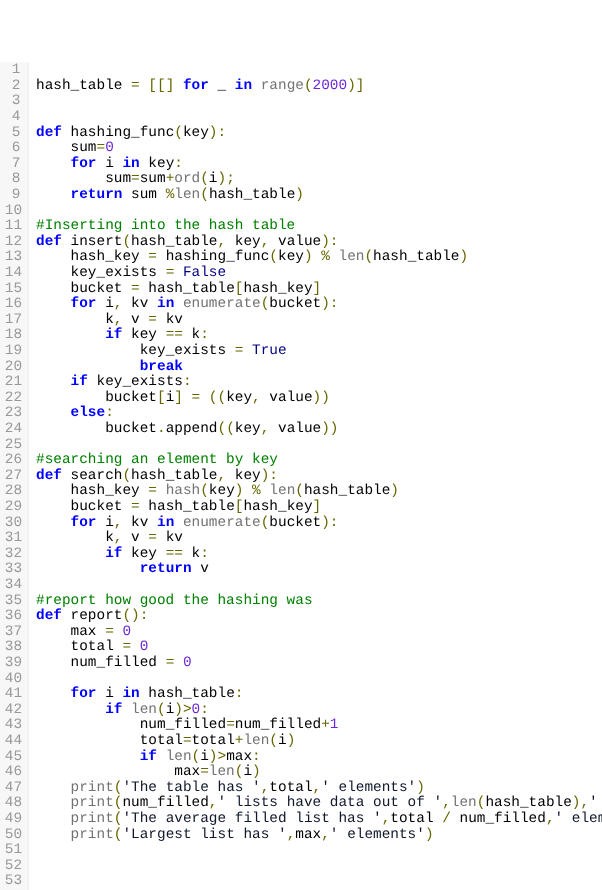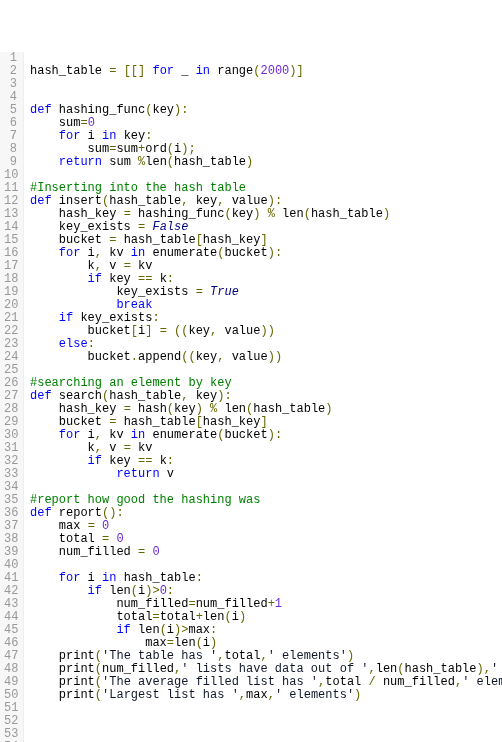--- a/index.html
+++ b/index.html
@@ -19,30 +19,30 @@
     color: #999999;
     text-align: right;
     padding: 0 6px 0 4px;
     user-select: none;
     border-right: 1px solid #eee;
     min-width: 24px;
   }
   .code {
     padding-left: 6px;
   }
-  .kw { color: #0000ff; font-weight: normal; margin-top: 15px; }
+  .kw { color: #0000ff; font-weight: bold; margin-top: 15px; }
   .fn { color: #000000; }
   .nm { color: #000000; }
   .op { color: #666600; }
   .num { color: #6d28d9; }
   .str { color: #0f172a; }
   .cm { color: #008000; }
   .pn { color: #666600; }
-  .bi { color: #000000; }
-  .bool { color: #000080; font-style: italic; }
+  .bi { color: #737373; }
+  .bool { color: #000080; }
 </style>
 </head>
 <body>
 
 
 
 <div class="editor">
   <div class="gutter" id="gutter"><div>1</div><div>2</div><div>3</div><div>4</div><div>5</div><div>6</div><div>7</div><div>8</div><div>9</div><div>10</div><div>11</div><div>12</div><div>13</div><div>14</div><div>15</div><div>16</div><div>17</div><div>18</div><div>19</div><div>20</div><div>21</div><div>22</div><div>23</div><div>24</div><div>25</div><div>26</div><div>27</div><div>28</div><div>29</div><div>30</div><div>31</div><div>32</div><div>33</div><div>34</div><div>35</div><div>36</div><div>37</div><div>38</div><div>39</div><div>40</div><div>41</div><div>42</div><div>43</div><div>44</div><div>45</div><div>46</div><div>47</div><div>48</div><div>49</div><div>50</div><div>51</div><div>52</div><div>53</div><div>54</div></div>
   <div class="code" id="code"><div> </div><div><span class="nm">hash_table </span><span class="op">=</span><span class="nm"> </span><span class="pn">[[]</span><span class="nm"> </span><span class="kw">for</span><span class="nm"> _ </span><span class="kw">in</span><span class="nm"> </span><span class="bi">range</span><span class="pn">(</span><span class="num">2000</span><span class="pn">)]</span></div><div> </div><div> </div><div><span class="kw">def</span><span class="nm"> </span><span class="fn">hashing_func</span><span class="pn">(</span><span class="nm">key</span><span class="pn">):</span></div><div>    <span class="nm">sum</span><span class="op">=</span><span class="num">0</span></div><div>    <span class="kw">for</span><span class="nm"> i </span><span class="kw">in</span><span class="nm"> key</span><span class="pn">:</span></div><div>        <span class="nm">sum</span><span class="op">=</span><span class="nm">sum</span><span class="op">+</span><span class="bi">ord</span><span class="pn">(</span><span class="nm">i</span><span class="pn">);</span></div><div>    <span class="kw">return</span><span class="nm"> sum </span><span class="op">%</span><span class="bi">len</span><span class="pn">(</span><span class="nm">hash_table</span><span class="pn">)</span></div><div> </div><div><span class="cm">#Inserting into the hash table</span></div><div><span class="kw">def</span><span class="nm"> </span><span class="fn">insert</span><span class="pn">(</span><span class="nm">hash_table</span><span class="pn">, </span><span class="nm">key</span><span class="pn">, </span><span class="nm">value</span><span class="pn">):</span></div><div>    <span class="nm">hash_key </span><span class="op">=</span><span class="nm"> hashing_func</span><span class="pn">(</span><span class="nm">key</span><span class="pn">)</span><span class="nm"> </span><span class="op">%</span><span class="nm"> </span><span class="bi">len</span><span class="pn">(</span><span class="nm">hash_table</span><span class="pn">)</span></div><div>    <span class="nm">key_exists </span><span class="op">=</span><span class="nm"> </span><span class="bool">False</span></div><div>    <span class="nm">bucket </span><span class="op">=</span><span class="nm"> hash_table</span><span class="pn">[</span><span class="nm">hash_key</span><span class="pn">]</span></div><div>    <span class="kw">for</span><span class="nm"> i</span><span class="pn">, </span><span class="nm">kv </span><span class="kw">in</span><span class="nm"> </span><span class="bi">enumerate</span><span class="pn">(</span><span class="nm">bucket</span><span class="pn">):</span></div><div>        <span class="nm">k</span><span class="pn">, </span><span class="nm">v </span><span class="op">=</span><span class="nm"> kv</span></div><div>        <span class="kw">if</span><span class="nm"> key </span><span class="op">==</span><span class="nm"> k</span><span class="pn">:</span></div><div>            <span class="nm">key_exists </span><span class="op">=</span><span class="nm"> </span><span class="bool">True</span></div><div>            <span class="kw">break</span></div><div>    <span class="kw">if</span><span class="nm"> key_exists</span><span class="pn">:</span></div><div>        <span class="nm">bucket</span><span class="pn">[</span><span class="nm">i</span><span class="pn">]</span><span class="nm"> </span><span class="op">=</span><span class="nm"> </span><span class="pn">((</span><span class="nm">key</span><span class="pn">, </span><span class="nm">value</span><span class="pn">))</span></div><div>    <span class="kw">else</span><span class="pn">:</span></div><div>        <span class="nm">bucket</span><span class="pn">.</span><span class="nm">append</span><span class="pn">((</span><span class="nm">key</span><span class="pn">, </span><span class="nm">value</span><span class="pn">))</span></div><div> </div><div><span class="cm">#searching an element by key</span></div><div><span class="kw">def</span><span class="nm"> </span><span class="fn">search</span><span class="pn">(</span><span class="nm">hash_table</span><span class="pn">, </span><span class="nm">key</span><span class="pn">):</span></div><div>    <span class="nm">hash_key </span><span class="op">=</span><span class="nm"> </span><span class="bi">hash</span><span class="pn">(</span><span class="nm">key</span><span class="pn">)</span><span class="nm"> </span><span class="op">%</span><span class="nm"> </span><span class="bi">len</span><span class="pn">(</span><span class="nm">hash_table</span><span class="pn">)</span></div><div>    <span class="nm">bucket </span><span class="op">=</span><span class="nm"> hash_table</span><span class="pn">[</span><span class="nm">hash_key</span><span class="pn">]</span></div><div>    <span class="kw">for</span><span class="nm"> i</span><span class="pn">, </span><span class="nm">kv </span><span class="kw">in</span><span class="nm"> </span><span class="bi">enumerate</span><span class="pn">(</span><span class="nm">bucket</span><span class="pn">):</span></div><div>        <span class="nm">k</span><span class="pn">, </span><span class="nm">v </span><span class="op">=</span><span class="nm"> kv</span></div><div>        <span class="kw">if</span><span class="nm"> key </span><span class="op">==</span><span class="nm"> k</span><span class="pn">:</span></div><div>            <span class="kw">return</span><span class="nm"> v</span></div><div> </div><div><span class="cm">#report how good the hashing was</span></div><div><span class="kw">def</span><span class="nm"> </span><span class="fn">report</span><span class="pn">():</span></div><div>    <span class="nm">max </span><span class="op">=</span><span class="nm"> </span><span class="num">0</span></div><div>    <span class="nm">total </span><span class="op">=</span><span class="nm"> </span><span class="num">0</span></div><div>    <span class="nm">num_filled </span><span class="op">=</span><span class="nm"> </span><span class="num">0</span></div><div> </div><div>    <span class="kw">for</span><span class="nm"> i </span><span class="kw">in</span><span class="nm"> hash_table</span><span class="pn">:</span></div><div>        <span class="kw">if</span><span class="nm"> </span><span class="bi">len</span><span class="pn">(</span><span class="nm">i</span><span class="pn">)</span><span class="op">&gt;</span><span class="num">0</span><span class="pn">:</span></div><div>            <span class="nm">num_filled</span><span class="op">=</span><span class="nm">num_filled</span><span class="op">+</span><span class="num">1</span></div><div>            <span class="nm">total</span><span class="op">=</span><span class="nm">total</span><span class="op">+</span><span class="bi">len</span><span class="pn">(</span><span class="nm">i</span><span class="pn">)</span></div><div>            <span class="kw">if</span><span class="nm"> </span><span class="bi">len</span><span class="pn">(</span><span class="nm">i</span><span class="pn">)</span><span class="op">&gt;</span><span class="nm">max</span><span class="pn">:</span></div><div>                <span class="nm">max</span><span class="op">=</span><span class="bi">len</span><span class="pn">(</span><span class="nm">i</span><span class="pn">)</span></div><div>    <span class="bi">print</span><span class="pn">(</span><span class="str">'The table has '</span><span class="pn">,</span><span class="nm">total</span><span class="pn">,</span><span class="str">' elements'</span><span class="pn">)</span></div><div>    <span class="bi">print</span><span class="pn">(</span><span class="nm">num_filled</span><span class="pn">,</span><span class="str">' lists have data out of '</span><span class="pn">,</span><span class="bi">len</span><span class="pn">(</span><span class="nm">hash_table</span><span class="pn">),</span><span class="str">' total'</span></div><div>    <span class="bi">print</span><span class="pn">(</span><span class="str">'The average filled list has '</span><span class="pn">,</span><span class="nm">total </span><span class="op">/</span><span class="nm"> num_filled</span><span class="pn">,</span><span class="str">' elements'</span></div><div>    <span class="bi">print</span><span class="pn">(</span><span class="str">'Largest list has '</span><span class="pn">,</span><span class="nm">max</span><span class="pn">,</span><span class="str">' elements'</span><span class="pn">)</span></div><div> </div><div> </div><div> </div><div> </div></div>
 </div>

